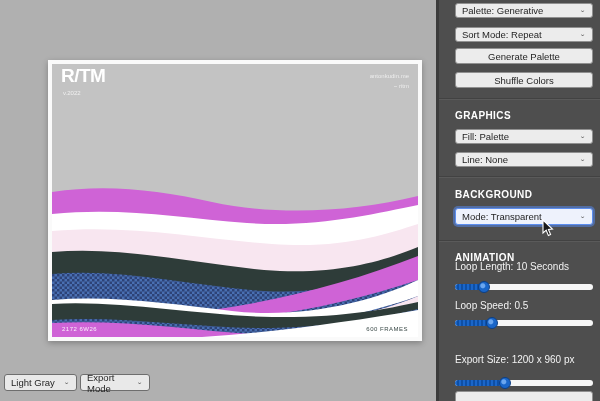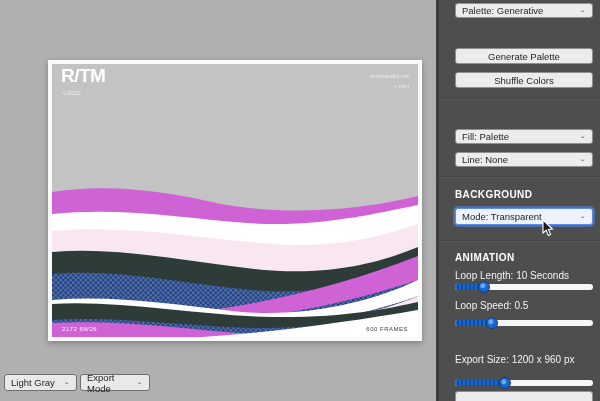--- a/index.html
+++ b/index.html
@@ -100,31 +100,36 @@
 </div>
 
 <div class="divider-v"></div>
 <div class="panel">
 
   <div class="ctl select" style="top:3px">
     <span>Palette: Generative</span>
     <span class="chev">⌄</span>
   </div>
 
+  <div class="ctl select" style="top:27px">
+    <span>Sort Mode: Repeat</span>
+    <span class="chev">⌄</span>
+  </div>
 
   <div class="ctl btn" style="top:72px;height:16px">
     <span>Shuffle Colors</span>
   </div>
 
   <div class="ctl btn" style="top:48px;height:16px">
     <span>Generate Palette</span>
   </div>
 
   <div class="hr" style="top:98px"></div>
 
+  <div class="ctl sec-header" style="top:110px">GRAPHICS</div>
 
   <div class="ctl select" style="top:152px">
     <span>Line: None</span>
     <span class="chev">⌄</span>
   </div>
 
   <div class="ctl select" style="top:129px">
     <span>Fill: Palette</span>
     <span class="chev">⌄</span>
   </div>
@@ -135,21 +140,21 @@
     <span>Mode: Transparent</span>
     <span class="chev">⌄</span>
   </div>
 
   <div class="ctl sec-header" style="top:189px">BACKGROUND</div>
 
   <div class="hr" style="top:240px"></div>
 
   <div class="ctl sec-header" style="top:252px">ANIMATION</div>
 
-  <div class="ctl lbl" style="top:270px">Loop Length: 10 Seconds</div>
+  <div class="ctl lbl" style="top:261px">Loop Length: 10 Seconds</div>
   <div class="ctl slider" style="top:284px">
     <div class="fill" style="width: 21%;">
       <div class="thumb"></div>
     </div>
   </div>
 
   <div class="ctl lbl" style="top:300px">Loop Speed: 0.5</div>
   <div class="ctl slider" style="top:314px">
     <div class="fill" style="width: 27%;">
       <div class="thumb"></div>

